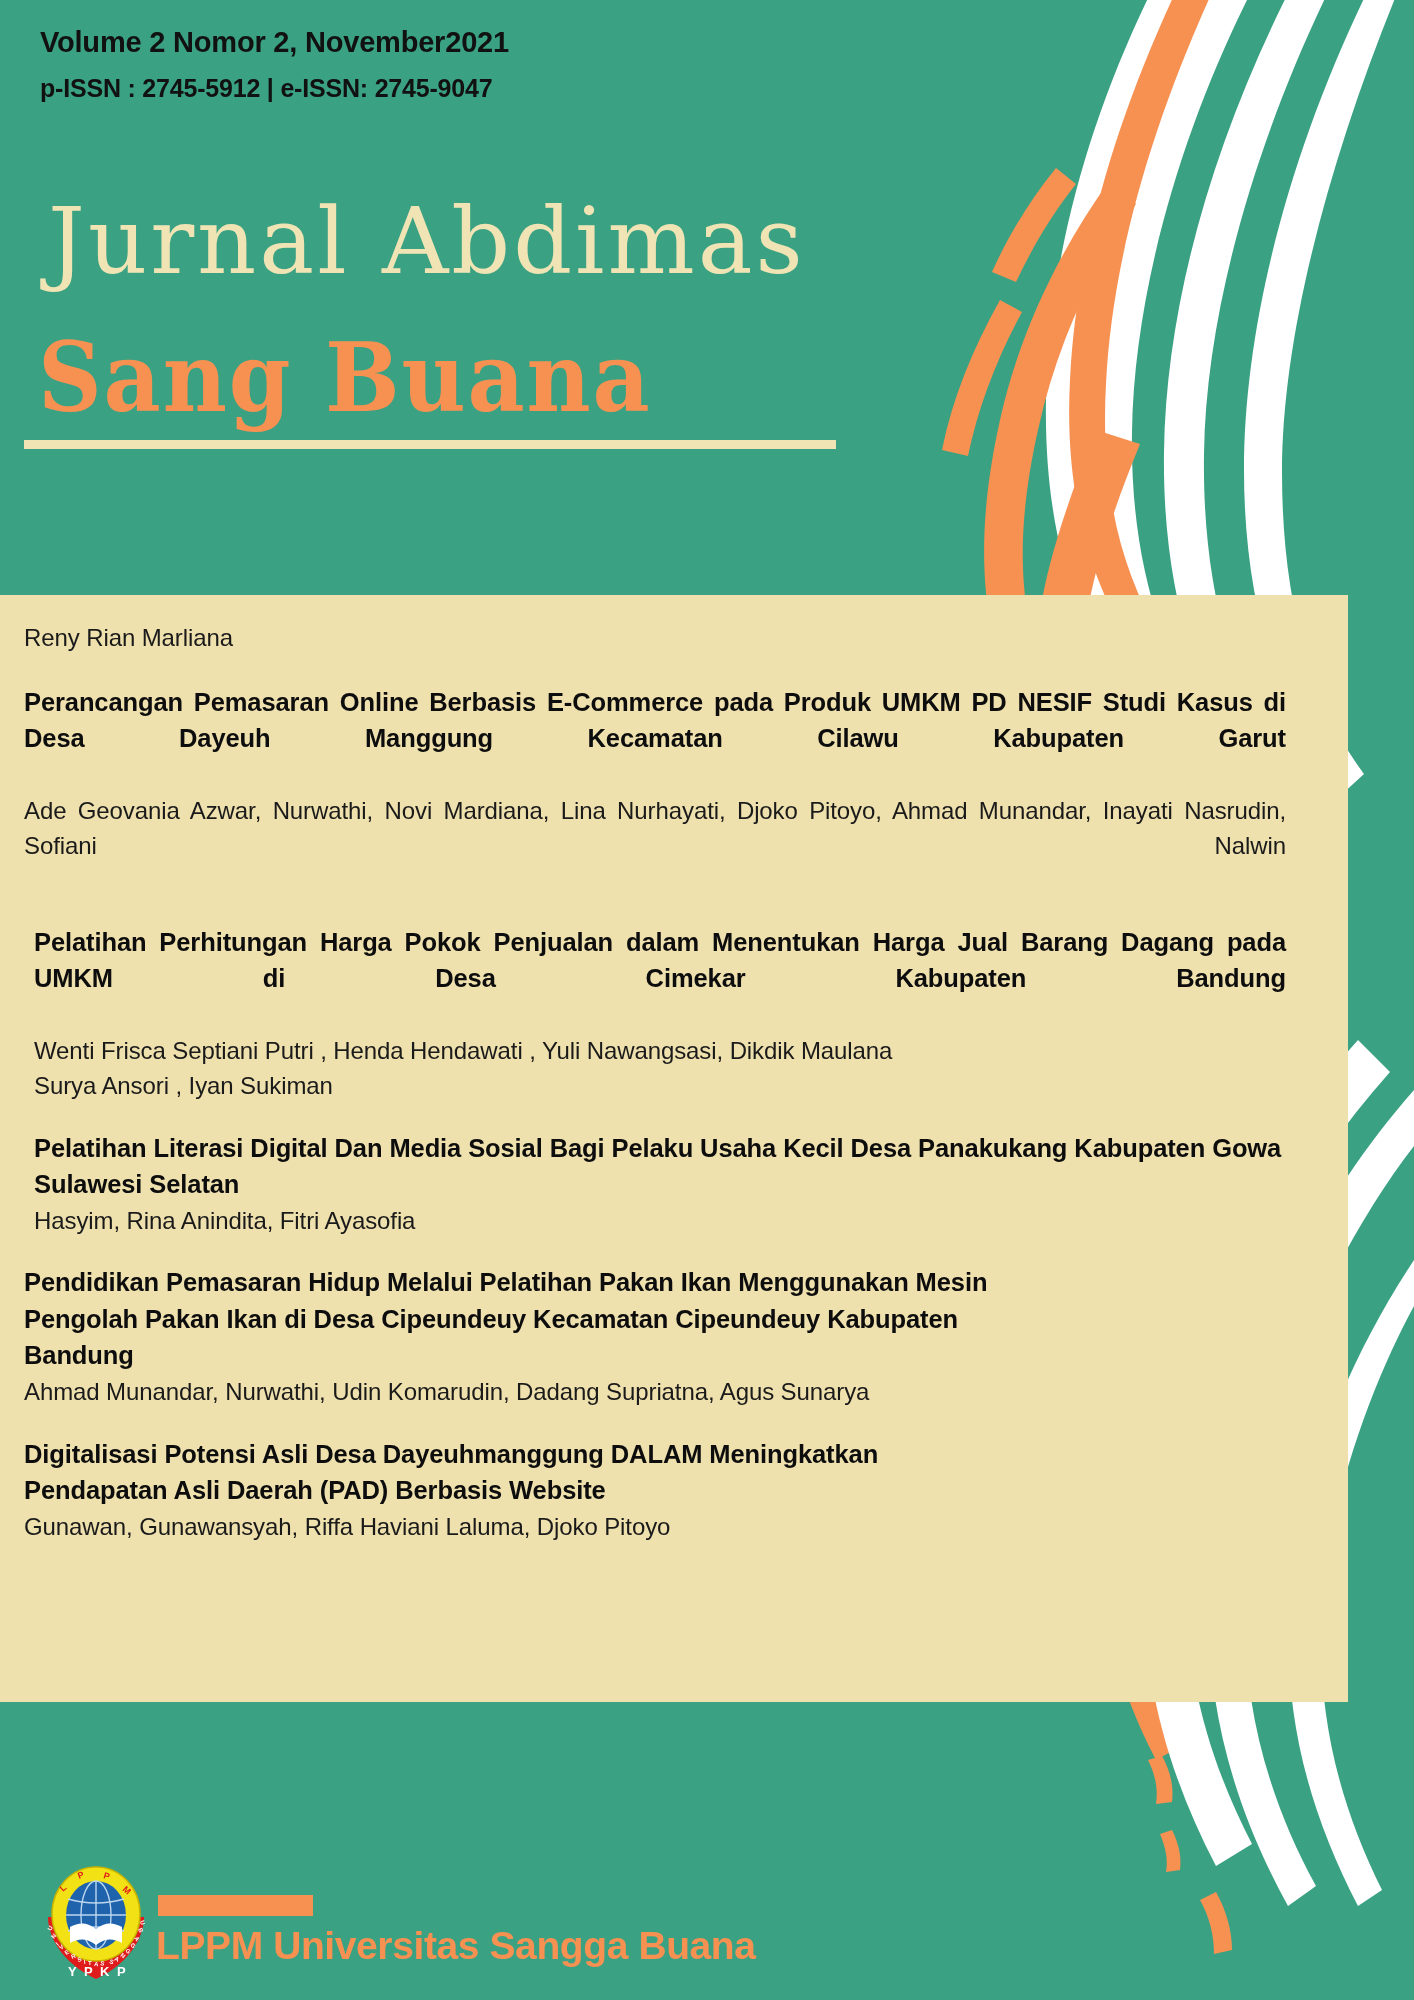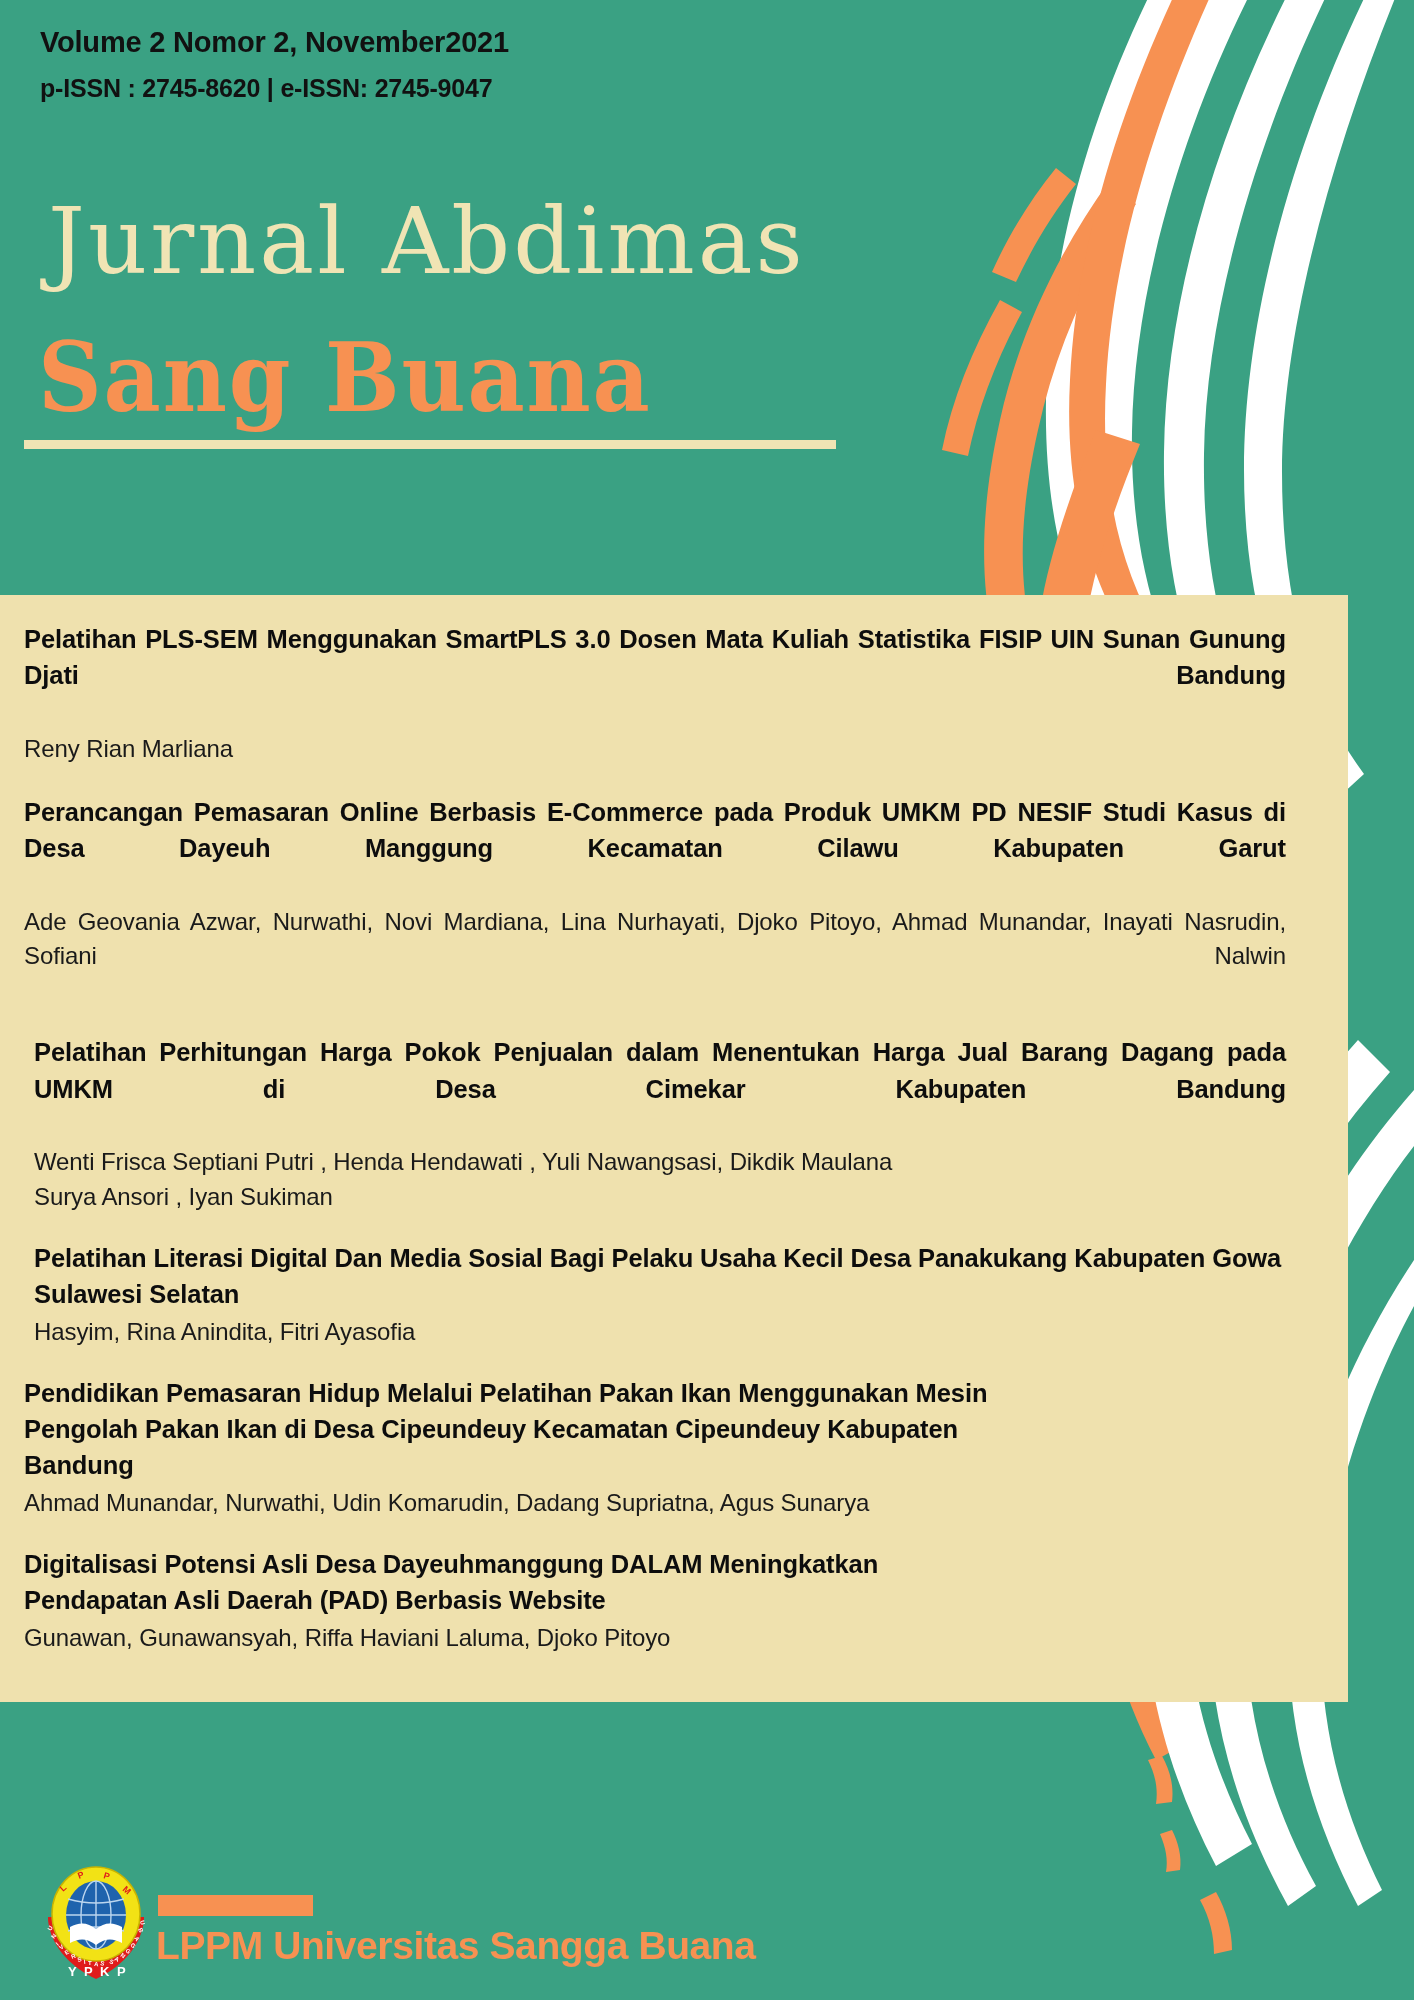--- a/index.html
+++ b/index.html
@@ -153,32 +153,31 @@
       <path d="M1414 1260 C1348 1360, 1304 1470, 1292 1576 C1278 1700, 1306 1806, 1358 1906 L1382 1890 C1336 1798, 1312 1698, 1324 1582 C1336 1478, 1378 1372, 1414 1306 Z" fill="#ffffff"></path>
 
       <path d="M1148 1760 c8 16 10 30 8 44 l16 -2 c2 -16 -2 -32 -10 -46 z" fill="#f79152"></path>
       <path d="M1160 1834 c6 14 8 26 6 38 l14 -2 c2 -14 -2 -28 -8 -40 z" fill="#f79152"></path>
       <path d="M1200 1900 c10 18 14 36 14 54 l18 -4 c0 -20 -6 -40 -16 -58 z" fill="#f79152"></path>
     </g>
   </svg>
 
   <div class="masthead">
     <div class="vol">Volume 2 Nomor 2, November2021</div>
-    <div class="issn">p-ISSN : 2745-8620 | e-ISSN: 2745-9047</div>
+    <div class="issn">p-ISSN : 2745-5912 | e-ISSN: 2745-9047</div>
     <div class="jtitle">Jurnal Abdimas</div>
     <div class="jsub">Sang Buana</div>
     <div class="jsub-underline"></div>
   </div>
 
   <div class="panel"></div>
 
   <div class="articles">
 
     <div class="article" style="margin-bottom:28px;">
-      <p class="a-title just">Pelatihan PLS-SEM Menggunakan SmartPLS 3.0 Dosen Mata Kuliah Statistika FISIP UIN Sunan Gunung Djati Bandung</p>
       <p class="a-authors">Reny Rian Marliana</p>
     </div>
 
     <div class="article" style="margin-bottom:26px;">
       <p class="a-title just">Perancangan Pemasaran Online Berbasis E-Commerce pada Produk UMKM PD NESIF Studi Kasus di Desa Dayeuh Manggung Kecamatan Cilawu Kabupaten Garut</p>
       <p class="a-authors just">Ade Geovania Azwar, Nurwathi, Novi Mardiana, Lina Nurhayati, Djoko Pitoyo, Ahmad Munandar, Inayati Nasrudin, Sofiani Nalwin</p>
     </div>
 
     <div class="article indent" style="margin-bottom:26px;">
       <p class="a-title just">Pelatihan Perhitungan Harga Pokok Penjualan dalam Menentukan Harga Jual Barang Dagang pada UMKM di Desa Cimekar Kabupaten Bandung</p>

